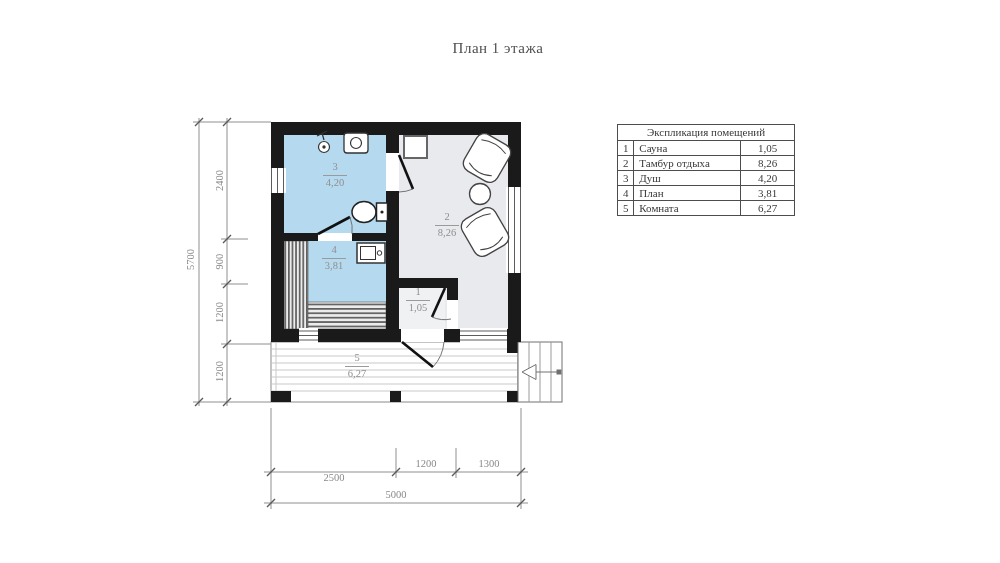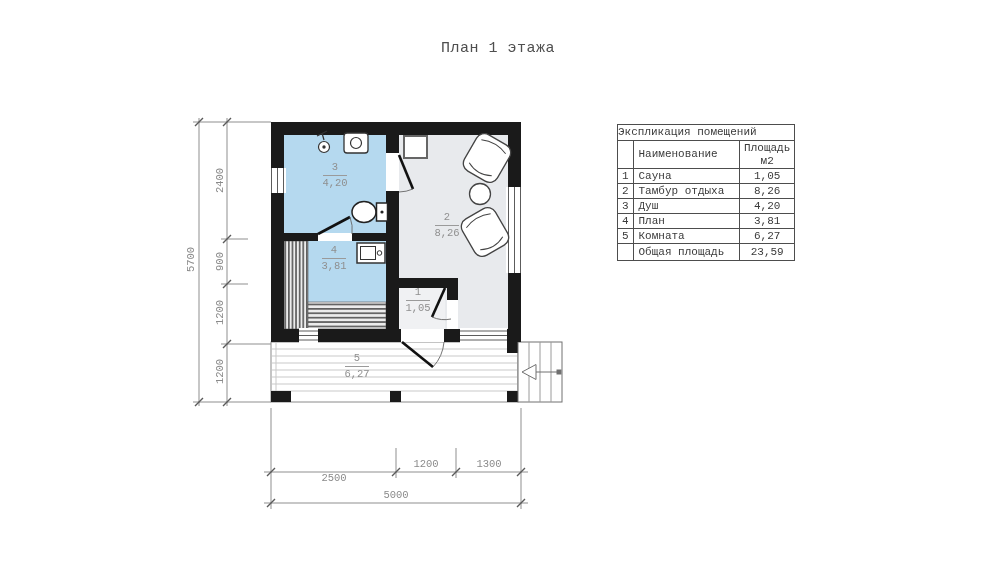--- a/index.html
+++ b/index.html
@@ -1,17 +1,17 @@
 <!DOCTYPE html>
 <html style="--wall: #1a1a1a; --wet-room: #b5d9ef; --dry-room: #e8eaed; --entry-room: #f0f1f3;"><head>
 <meta charset="utf-8">
 <style>
   html,body{margin:0;padding:0;background:#ffffff;}
   .canvas{position:relative;width:1000px;height:563px;overflow:hidden;background:#fff;
-          font-family:Liberation Mono, monospace;}
+          font-family:Liberation Serif, serif;}
   .abs{position:absolute;}
   
   .wall{fill:var(--wall,#1a1a1a);}
   .wet{fill:var(--wet-room,#b5d9ef);}
   .dry{fill:var(--dry-room,#e8eaed);}
   .tamb{fill:var(--entry-room,#f0f1f3);}
 
   .page-title{left:398px;top:40px;width:200px;text-align:center;font-size:15px;
               letter-spacing:.5px;color:#4f4f4f;}
 
@@ -21,21 +21,21 @@
   .rl-area{display:block;padding-top:1px;}
 
   
   .dim{width:60px;height:13px;text-align:center;font-size:10.5px;color:#8a8a8a;white-space:nowrap;}
   .dim.rot{transform:rotate(-90deg);}
 
   
   .exp-table{left:617px;top:124px;width:178px;border-collapse:collapse;
              font-size:11px;color:#3a3a3a;background:#fff;}
   .exp-table td{border:1px solid #4d4d4d;padding:0 0 0 0;line-height:1.1;}
-  .exp-table .t-title{height:16px;text-align:left;font-size:11px;}
+  .exp-table .t-title{height:16px;text-align:center;font-size:11px;}
   .exp-table .t-head{height:28px;}
   .exp-table .c-num{width:16px;text-align:center;}
   .exp-table .c-name{width:105px;text-align:left;padding-left:5px;}
   .exp-table .c-area{width:55px;text-align:center;}
   .exp-table .t-row{height:15px;}
   .exp-table .t-total{height:17px;}
   .hdr-stack{display:block;text-align:center;}
 </style>
 </head>
 <body>
@@ -226,28 +226,20 @@
   <div class="abs dim" style="left:304px;top:472px">2500</div>
   <div class="abs dim" style="left:396px;top:458px">1200</div>
   <div class="abs dim" style="left:459px;top:458px">1300</div>
   <div class="abs dim" style="left:366px;top:489px">5000</div>
 
   <table class="abs exp-table">
     <tbody>
         <tr class="t-title">
       <td colspan="3">Экспликация помещений</td>
     </tr>
-    <tr class="t-head">
-      <td class="c-num"></td>
-      <td class="c-name">Наименование</td>
-      <td class="c-area">
-        <span class="hdr-stack">Площадь</span>
-        <span class="hdr-stack">м2</span>
-      </td>
-    </tr>
     <tr class="t-row">
       <td class="c-num">1</td>
       <td class="c-name">Сауна</td>
       <td class="c-area">1,05</td>
     </tr>
     <tr class="t-row">
       <td class="c-num">2</td>
       <td class="c-name">Тамбур отдыха</td>
       <td class="c-area">8,26</td>
     </tr>
@@ -259,21 +251,16 @@
     <tr class="t-row">
       <td class="c-num">4</td>
       <td class="c-name">План</td>
       <td class="c-area">3,81</td>
     </tr>
     <tr class="t-row">
       <td class="c-num">5</td>
       <td class="c-name">Комната</td>
       <td class="c-area">6,27</td>
     </tr>
-    <tr class="t-total">
-      <td class="c-num"></td>
-      <td class="c-name">Общая площадь</td>
-      <td class="c-area">23,59</td>
-    </tr>
   </tbody>
     </table>
 
 </div>
 
 </body></html>

